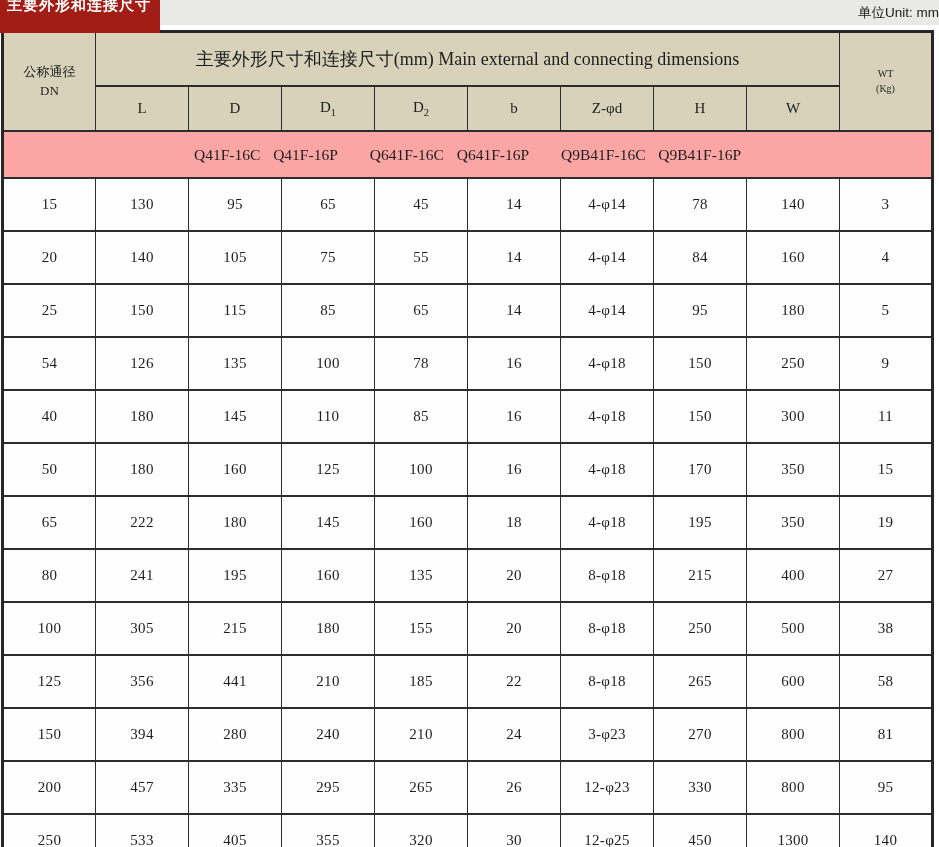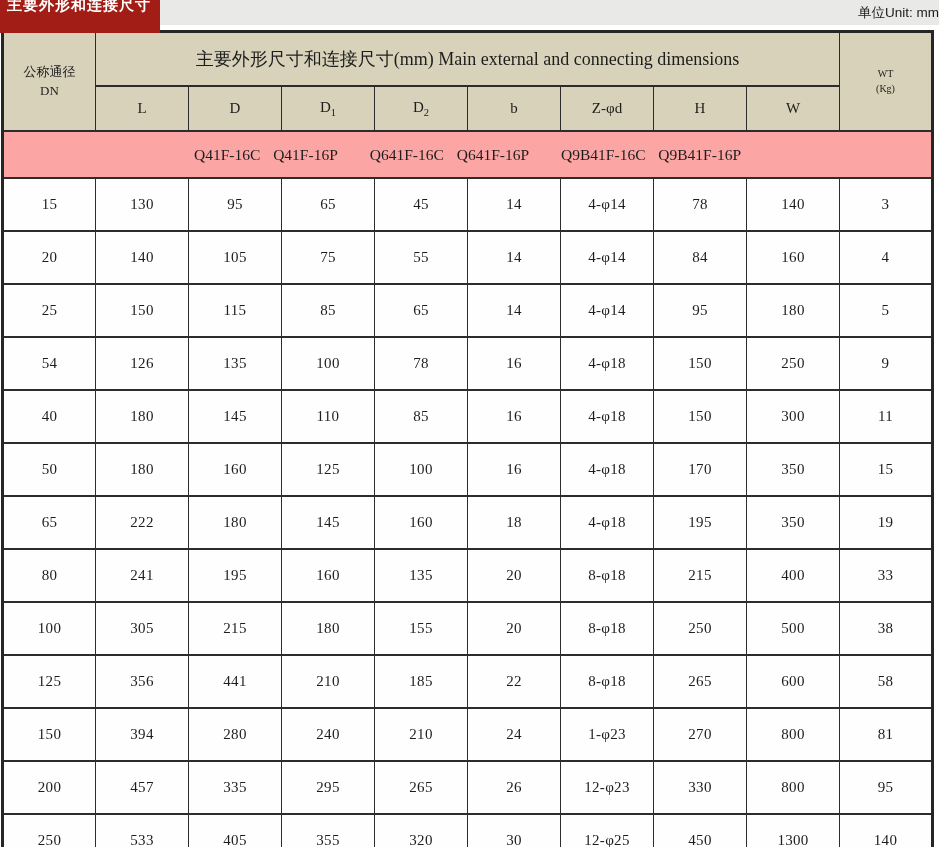--- a/index.html
+++ b/index.html
@@ -226,21 +226,21 @@
       <tr>
         <td>80</td>
         <td>241</td>
         <td>195</td>
         <td>160</td>
         <td>135</td>
         <td>20</td>
         <td>8-φ18</td>
         <td>215</td>
         <td>400</td>
-        <td>33</td>
+        <td>27</td>
       </tr>
       <tr>
         <td>100</td>
         <td>305</td>
         <td>215</td>
         <td>180</td>
         <td>155</td>
         <td>20</td>
         <td>8-φ18</td>
         <td>250</td>
@@ -259,21 +259,21 @@
         <td>600</td>
         <td>58</td>
       </tr>
       <tr>
         <td>150</td>
         <td>394</td>
         <td>280</td>
         <td>240</td>
         <td>210</td>
         <td>24</td>
-        <td>1-φ23</td>
+        <td>3-φ23</td>
         <td>270</td>
         <td>800</td>
         <td>81</td>
       </tr>
       <tr>
         <td>200</td>
         <td>457</td>
         <td>335</td>
         <td>295</td>
         <td>265</td>

